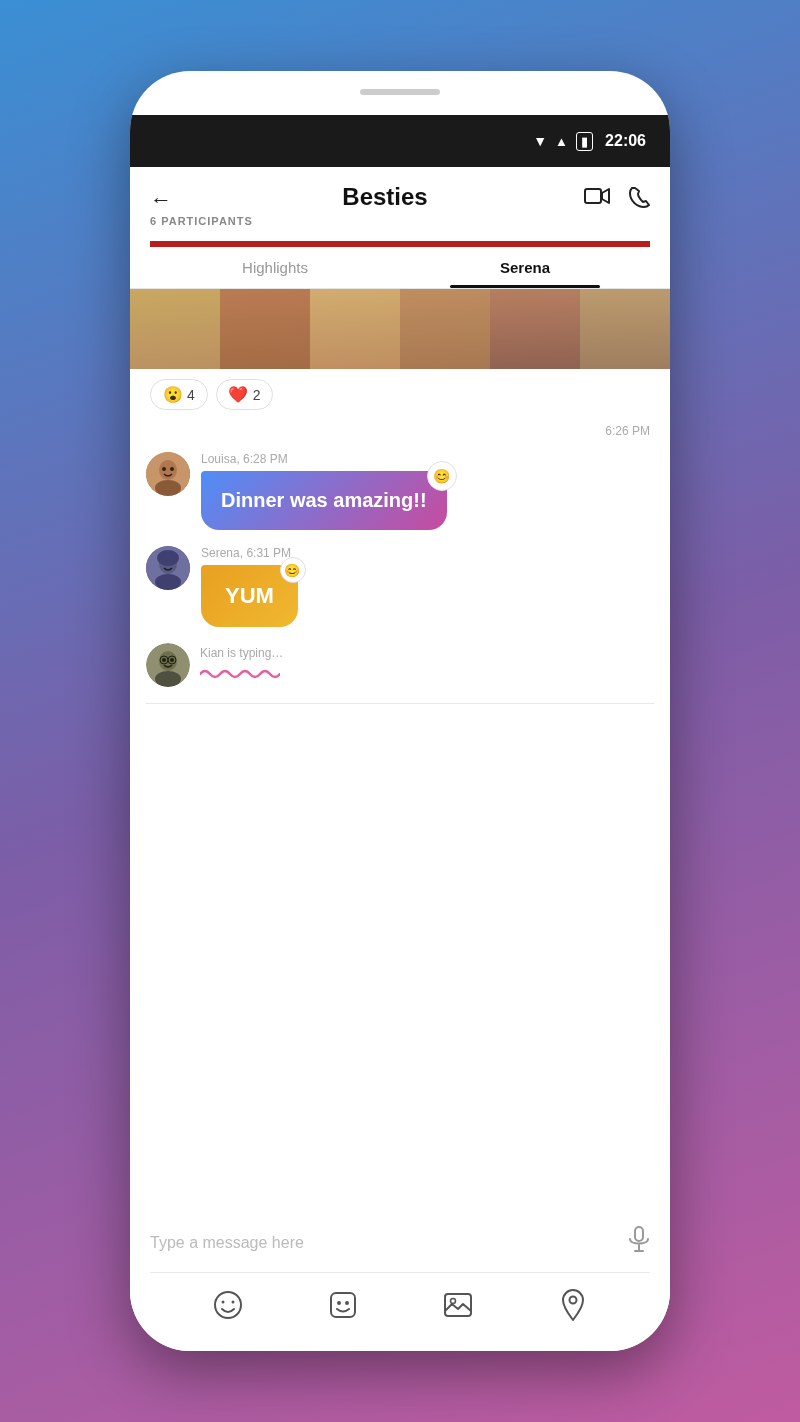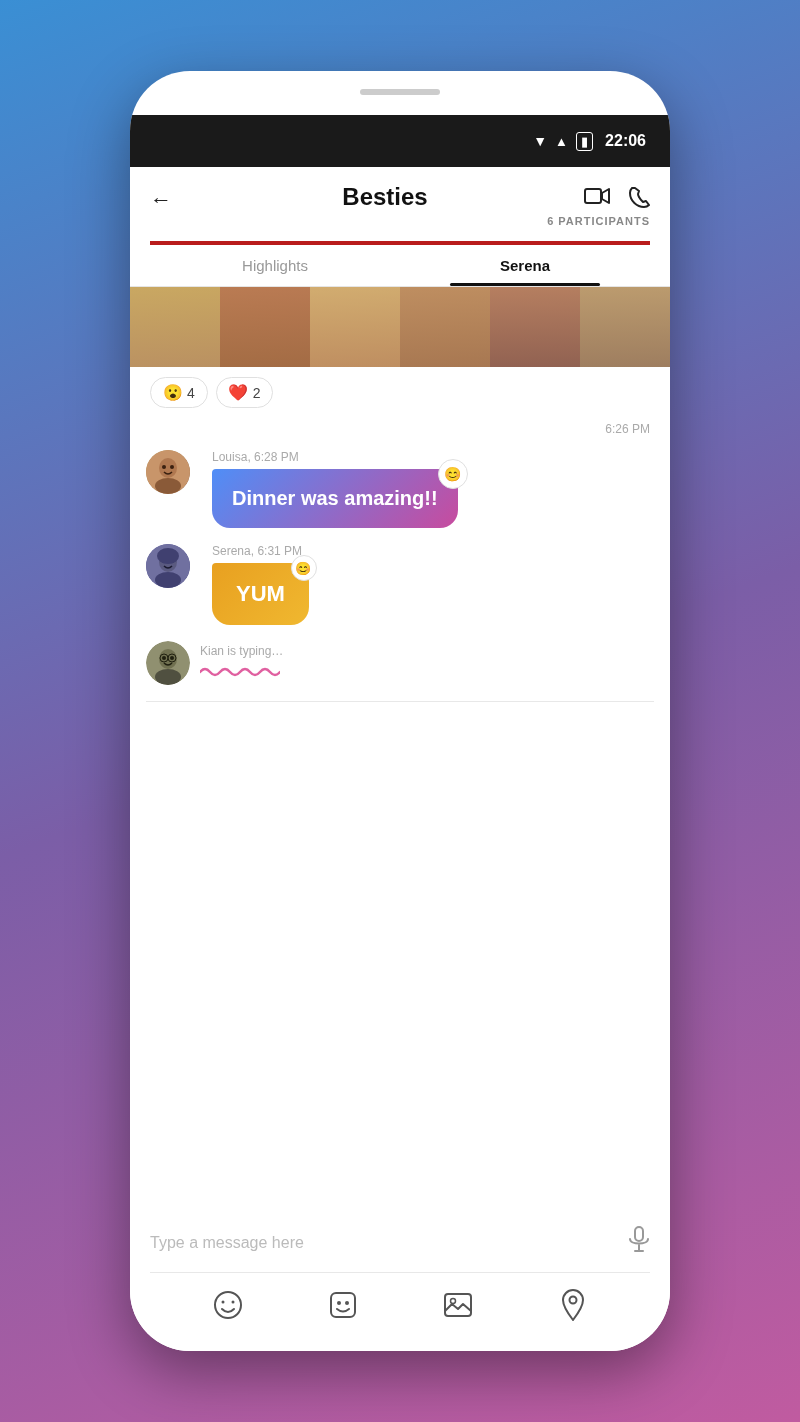--- a/index.html
+++ b/index.html
@@ -103,34 +103,34 @@
       color: #111;
     }
 
     .header-icons {
       display: flex;
       gap: 18px;
       align-items: center;
     }
 
     .participants-label {
-      text-align: right;
+      text-align: left;
       font-size: 11px;
       color: #888;
       letter-spacing: 1px;
       font-weight: 600;
       margin-bottom: 14px;
     }
 
     
     .tabs {
       display: flex;
       justify-content: space-around;
       align-items: center;
-      border-top: 4px solid #b91c1c;
+      border-top: 6px solid #b91c1c;
     }
 
     .tab {
       flex: 1;
       text-align: center;
       padding: 12px 0;
       font-size: 15px;
       color: #999;
       cursor: pointer;
       position: relative;
@@ -220,21 +220,21 @@
       max-width: 75%;
       font-size: 16px;
       color: #222;
       line-height: 1.4;
     }
 
     
     .msg-other {
       display: flex;
       align-items: flex-start;
-      gap: 22px;
+      gap: 11px;
       padding: 8px 16px 8px;
     }
 
     .msg-content {
       display: flex;
       flex-direction: column;
     }
 
     .sender-info {
       font-size: 12px;

